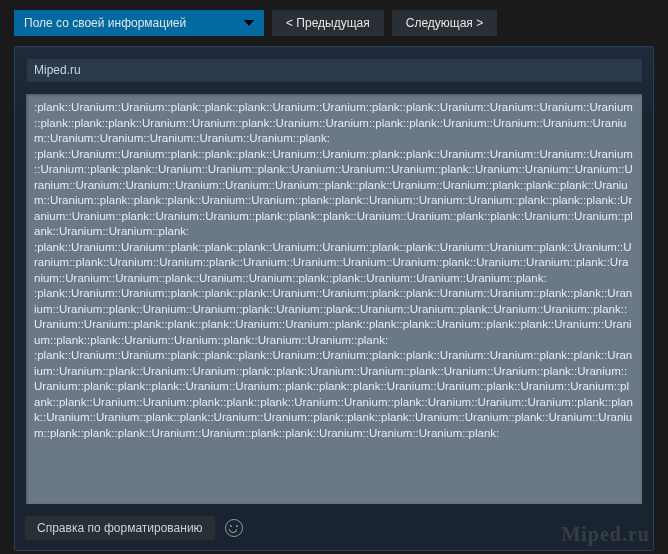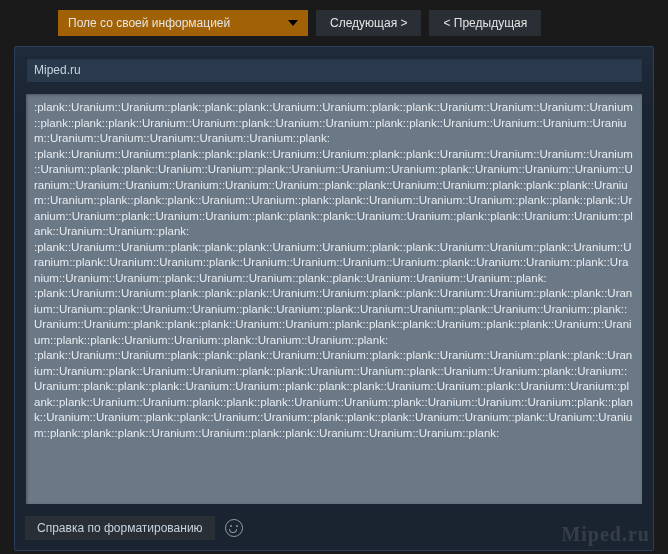--- a/index.html
+++ b/index.html
@@ -15,31 +15,30 @@
   }
   .container {
     padding: 10px 14px;
   }
   .toolbar {
     display: flex;
     gap: 8px;
     margin-bottom: 10px;
   }
   .dropdown {
-    background: #a16207;
+    background: #0369a1;
     color: #e5e5e5;
     border: none;
     padding: 6px 10px;
     font-size: 12px;
     width: 250px;
     display: flex;
     justify-content: space-between;
     align-items: center;
     cursor: pointer;
-    margin-left: 44px;
   }
   .dropdown .caret {
     width: 0; height: 0;
     border-left: 5px solid transparent;
     border-right: 5px solid transparent;
     border-top: 6px solid #000;
     margin-left: 8px;
   }
   .nav-btn {
     background: #2a2e35;
@@ -139,22 +138,22 @@
 </style>
 </head>
 <body>
 
 <div class="container">
   <div class="toolbar">
     <div class="dropdown">
       <span>Поле со своей информацией</span>
       <span class="caret"></span>
     </div>
+    <button class="nav-btn">&lt; Предыдущая</button>
     <button class="nav-btn">Следующая &gt;</button>
-    <button class="nav-btn">&lt; Предыдущая</button>
   </div>
 
   <div class="panel">
     <input class="title-input" type="text" value="Miped.ru" style="">
     <textarea class="textarea" style="">:plank::Uranium::Uranium::plank::plank::plank::Uranium::Uranium::plank::plank::Uranium::Uranium::Uranium::Uranium::plank::plank::plank::Uranium::Uranium::plank::Uranium::Uranium::plank::plank::Uranium::Uranium::Uranium::Uranium::Uranium::Uranium::Uranium::Uranium::Uranium::plank:
 :plank::Uranium::Uranium::plank::plank::plank::Uranium::Uranium::plank::plank::Uranium::Uranium::Uranium::Uranium::Uranium::plank::plank::Uranium::Uranium::plank::Uranium::Uranium::Uranium::plank::Uranium::Uranium::Uranium::Uranium::Uranium::Uranium::Uranium::Uranium::Uranium::plank::plank::Uranium::Uranium::plank::plank::plank::Uranium::Uranium::plank::plank::plank::Uranium::Uranium::plank::plank::Uranium::Uranium::Uranium::plank::plank::plank::Uranium::Uranium::plank::Uranium::Uranium::plank::plank::plank::Uranium::Uranium::plank::plank::Uranium::Uranium::plank::Uranium::Uranium::plank:
 :plank::Uranium::Uranium::plank::plank::plank::Uranium::Uranium::plank::plank::Uranium::Uranium::plank::Uranium::Uranium::plank::Uranium::Uranium::plank::Uranium::Uranium::Uranium::Uranium::plank::Uranium::Uranium::plank::Uranium::Uranium::Uranium::plank::Uranium::Uranium::plank::plank::Uranium::Uranium::Uranium::plank:
 :plank::Uranium::Uranium::plank::plank::plank::Uranium::Uranium::plank::plank::Uranium::Uranium::plank::plank::Uranium::Uranium::plank::Uranium::Uranium::plank::Uranium::plank::Uranium::Uranium::plank::Uranium::Uranium::plank::Uranium::Uranium::plank::plank::plank::Uranium::Uranium::plank::plank::plank::Uranium::plank::plank::Uranium::Uranium::plank::plank::Uranium::Uranium::plank::Uranium::Uranium::plank:
 :plank::Uranium::Uranium::plank::plank::plank::Uranium::Uranium::plank::plank::Uranium::Uranium::plank::plank::Uranium::Uranium::plank::Uranium::Uranium::plank::plank::Uranium::Uranium::plank::Uranium::Uranium::plank::Uranium::Uranium::plank::plank::plank::Uranium::Uranium::plank::plank::plank::Uranium::Uranium::plank::Uranium::Uranium::plank::plank::Uranium::Uranium::plank::plank::plank::Uranium::Uranium::plank::Uranium::Uranium::Uranium::plank::plank::Uranium::Uranium::plank::plank::Uranium::Uranium::plank::plank::plank::Uranium::Uranium::plank::Uranium::Uranium::plank::plank::plank::Uranium::Uranium::plank::plank::Uranium::Uranium::Uranium::plank:</textarea>
     <div class="footer">

